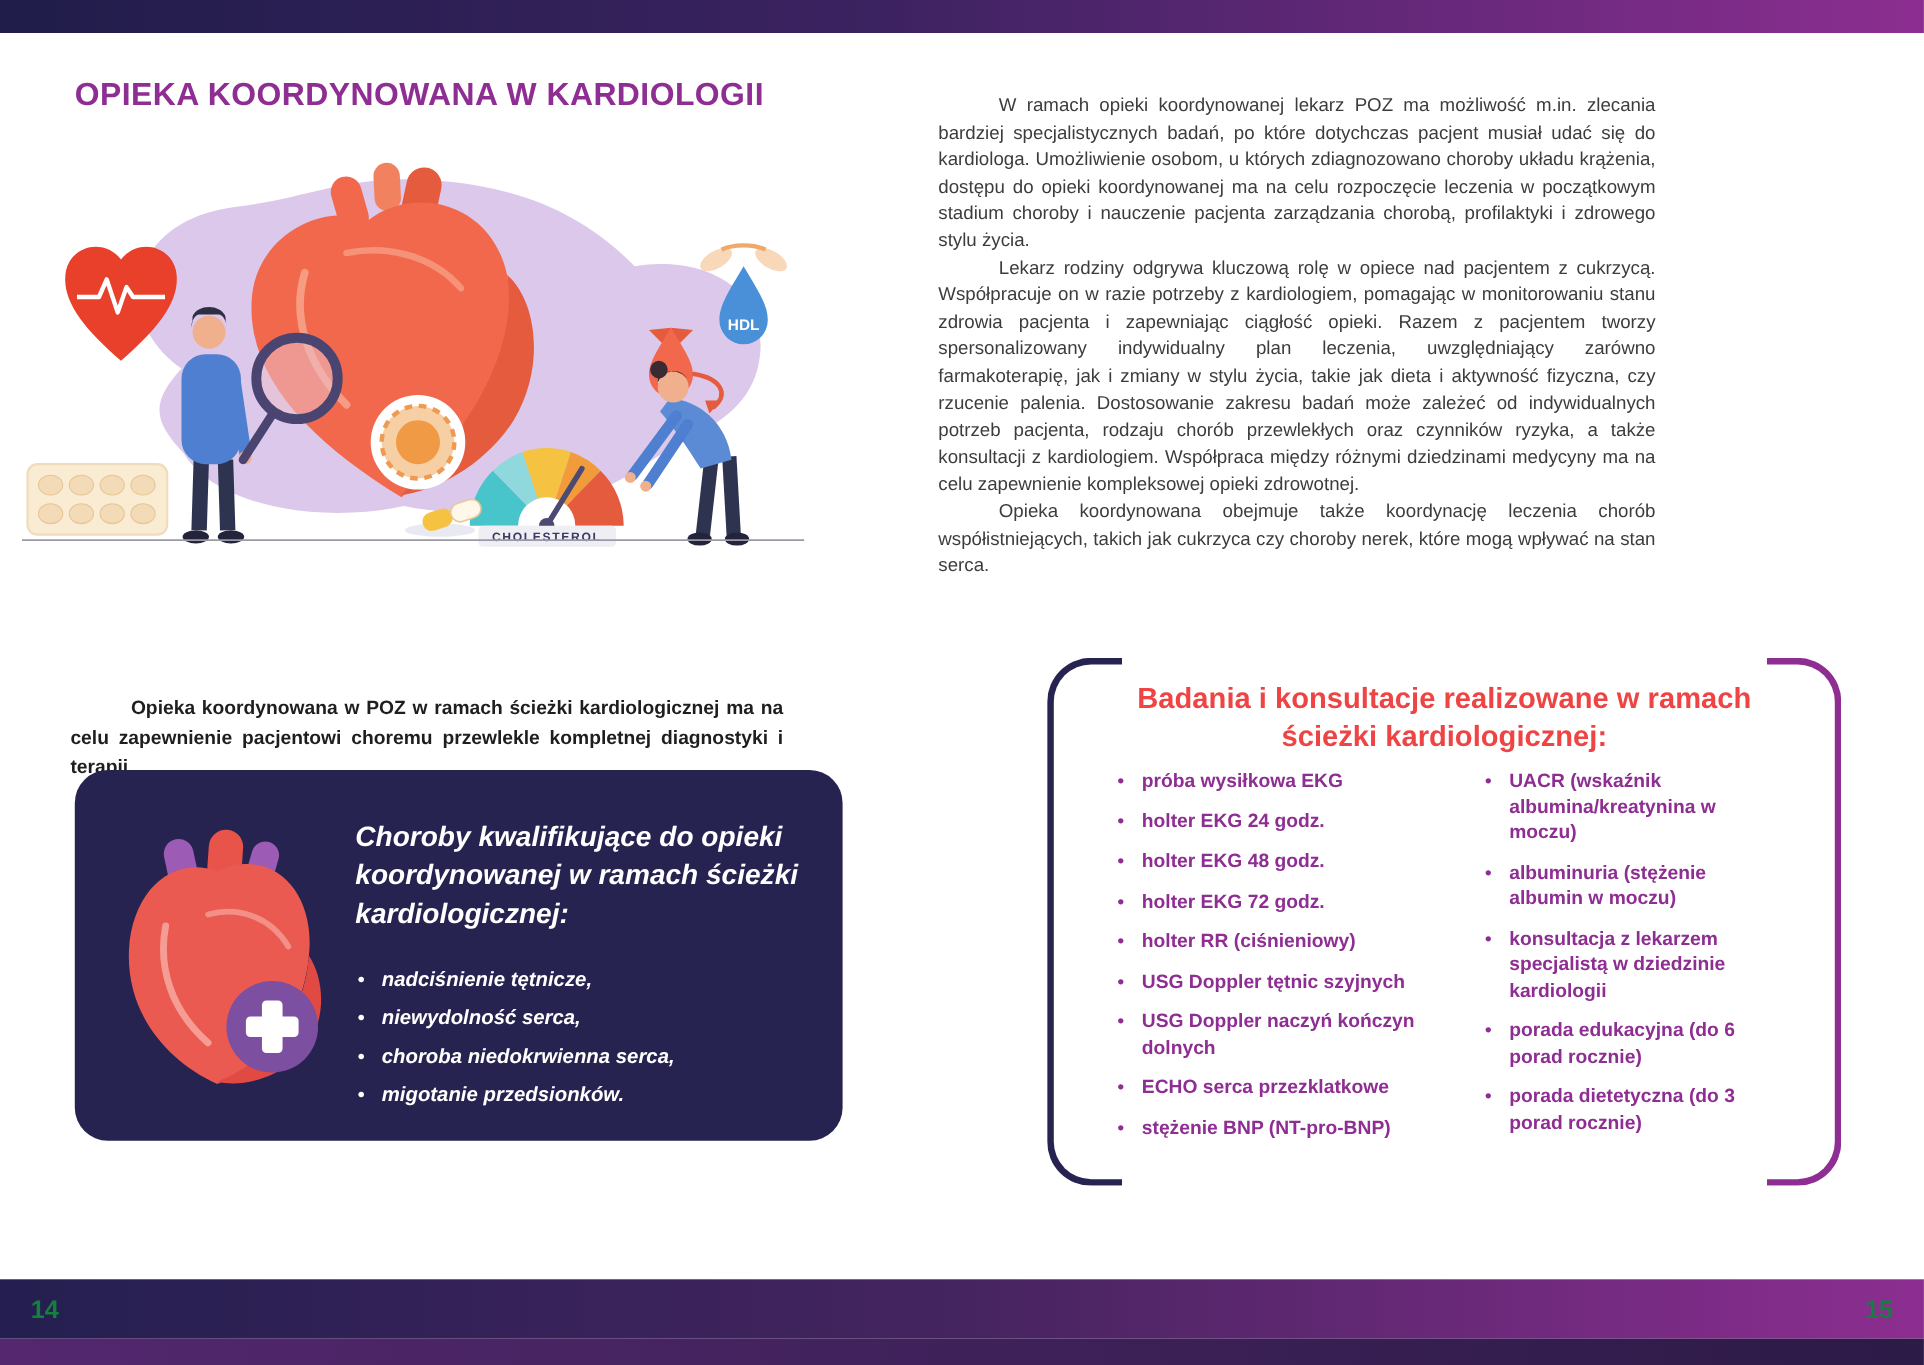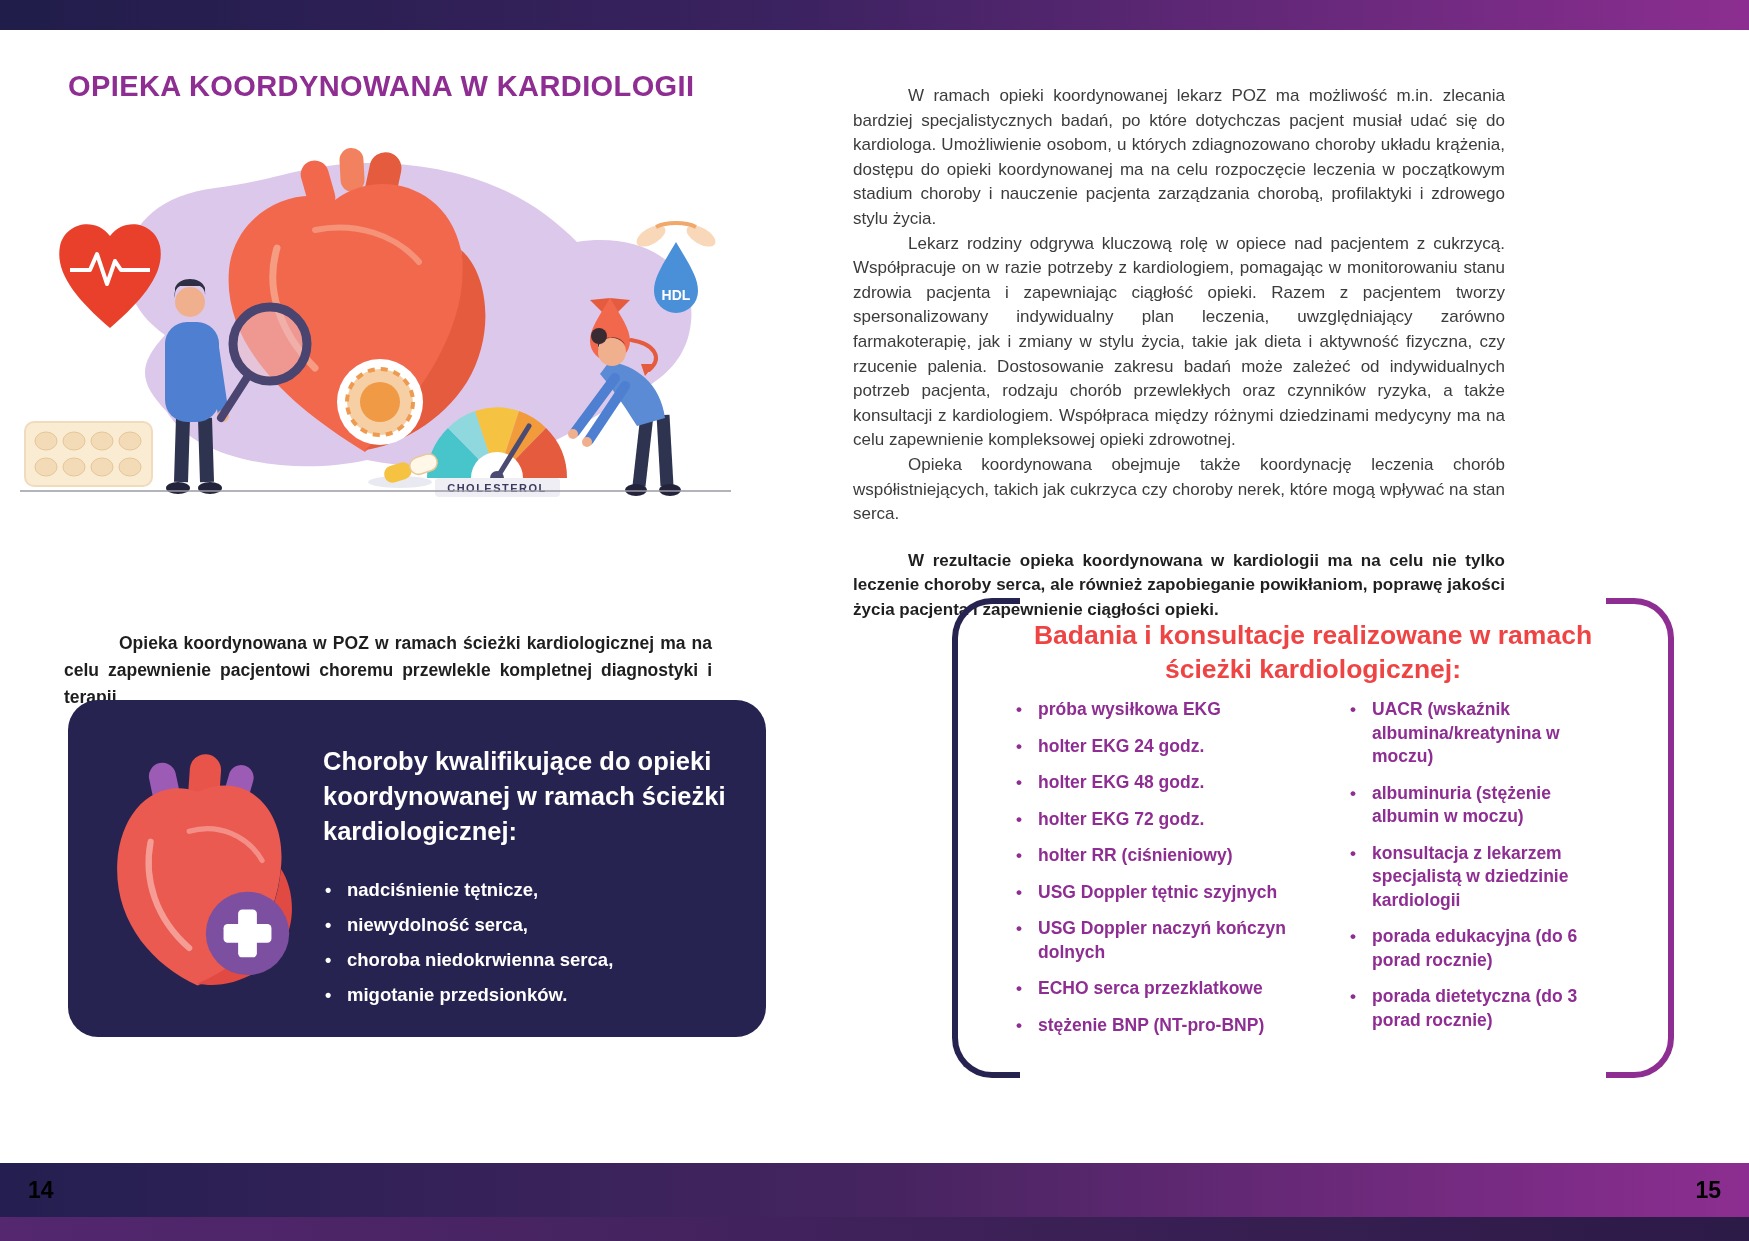--- a/index.html
+++ b/index.html
@@ -7,33 +7,33 @@
     position:relative;width:1749px;height:1241px;overflow:hidden;background:#ffffff;
     font-family:"Liberation Sans",sans-serif;
   }
   
   .top-bar{position:absolute;left:0;top:0;width:100%;height:30px;
     background:linear-gradient(90deg,#201d4a 0%,#3b2260 45%,#8c2e91 100%);}
   .bottom-bar{position:absolute;left:0;top:1163px;width:100%;height:54px;
     background:linear-gradient(90deg,#241f50 0%,#45245f 50%,#8c2e91 100%);}
   .bottom-strip{position:absolute;left:0;top:1217px;width:100%;height:24px;
     background:linear-gradient(90deg,#54276f 0%,#3d2158 55%,#2c1a47 100%);}
-  .page-num{position:absolute;top:1177px;color:#000000;font-size:23px;font-weight:700;}
+  .page-num{position:absolute;top:1177px;color:#15803d;font-size:23px;font-weight:700;}
   .page-num.left{left:28px;}
   .page-num.right{right:28px;}
 
   
   .lp-title{position:absolute;left:68px;top:70px;width:640px;
     color:#8e2d92;font-size:29px;font-weight:800;letter-spacing:.4px;}
   .illu{position:absolute;left:15px;top:130px;width:725px;height:370px;}
   .lp-caption{position:absolute;left:64px;top:630px;width:648px;
     color:#1e1e1e;font-size:17.5px;font-weight:700;line-height:27px;
     text-indent:55px;text-align:justify;}
   .diseases-box{position:absolute;left:68px;top:700px;width:698px;height:337px;
-    background:#272351;border-radius:30px;}
+    background:#272351;border-radius:30px;font-style:italic;}
   .diseases-heart{position:absolute;left:22px;top:48px;width:215px;height:250px;}
   .diseases-title{position:absolute;left:255px;top:44px;width:420px;
     color:#ffffff;font-size:25.5px;font-weight:700;line-height:35px;}
   .diseases-list{position:absolute;left:255px;top:178px;margin:0;padding:0;list-style:none;}
   .diseases-list li{position:relative;padding-left:24px;margin-bottom:11px;
     color:#ffffff;font-size:18.5px;font-weight:700;line-height:24px;}
   .diseases-list li::before{content:"•";position:absolute;left:2px;top:0;font-size:18px;}
 
   
   .rp-text{position:absolute;left:853px;top:84px;width:652px;
@@ -209,21 +209,20 @@
       <li>niewydolność serca,</li>
       <li>choroba niedokrwienna serca,</li>
       <li>migotanie przedsionków.</li>
     </ul>
   </div>
 
   <div class="rp-text">
     <p>W ramach opieki koordynowanej lekarz POZ ma możliwość m.in. zlecania bardziej specjalistycznych badań, po które dotychczas pacjent musiał udać się do kardiologa. Umożliwienie osobom, u których zdiagnozowano choroby układu krążenia, dostępu do opieki koordynowanej ma na celu rozpoczęcie leczenia w początkowym stadium choroby i nauczenie pacjenta zarządzania chorobą, profilaktyki i zdrowego stylu życia.</p>
     <p>Lekarz rodziny odgrywa kluczową rolę w opiece nad pacjentem z cukrzycą. Współpracuje on w razie potrzeby z kardiologiem, pomagając w monitorowaniu stanu zdrowia pacjenta i zapewniając ciągłość opieki. Razem z pacjentem tworzy spersonalizowany indywidualny plan leczenia, uwzględniający zarówno farmakoterapię, jak i zmiany w stylu życia, takie jak dieta i aktywność fizyczna, czy rzucenie palenia. Dostosowanie zakresu badań może zależeć od indywidualnych potrzeb pacjenta, rodzaju chorób przewlekłych oraz czynników ryzyka, a także konsultacji z kardiologiem. Współpraca między różnymi dziedzinami medycyny ma na celu zapewnienie kompleksowej opieki zdrowotnej.</p>
     <p>Opieka koordynowana obejmuje także koordynację leczenia chorób współistniejących, takich jak cukrzyca czy choroby nerek, które mogą wpływać na stan serca.</p>
-    <p class="strong">W rezultacie opieka koordynowana w kardiologii ma na celu nie tylko leczenie choroby serca, ale również zapobieganie powikłaniom, poprawę jakości życia pacjenta i zapewnienie ciągłości opieki.</p>
   </div>
 
   <div class="tests-box">
     <div class="bracket bl"></div>
     <div class="bracket br"></div>
     <div class="tests-title">Badania i konsultacje realizowane w ramach ścieżki kardiologicznej:</div>
     <ul class="tests-col c1">
       <li>próba wysiłkowa EKG</li>
       <li>holter EKG 24 godz.</li>
       <li>holter EKG 48 godz.</li>

